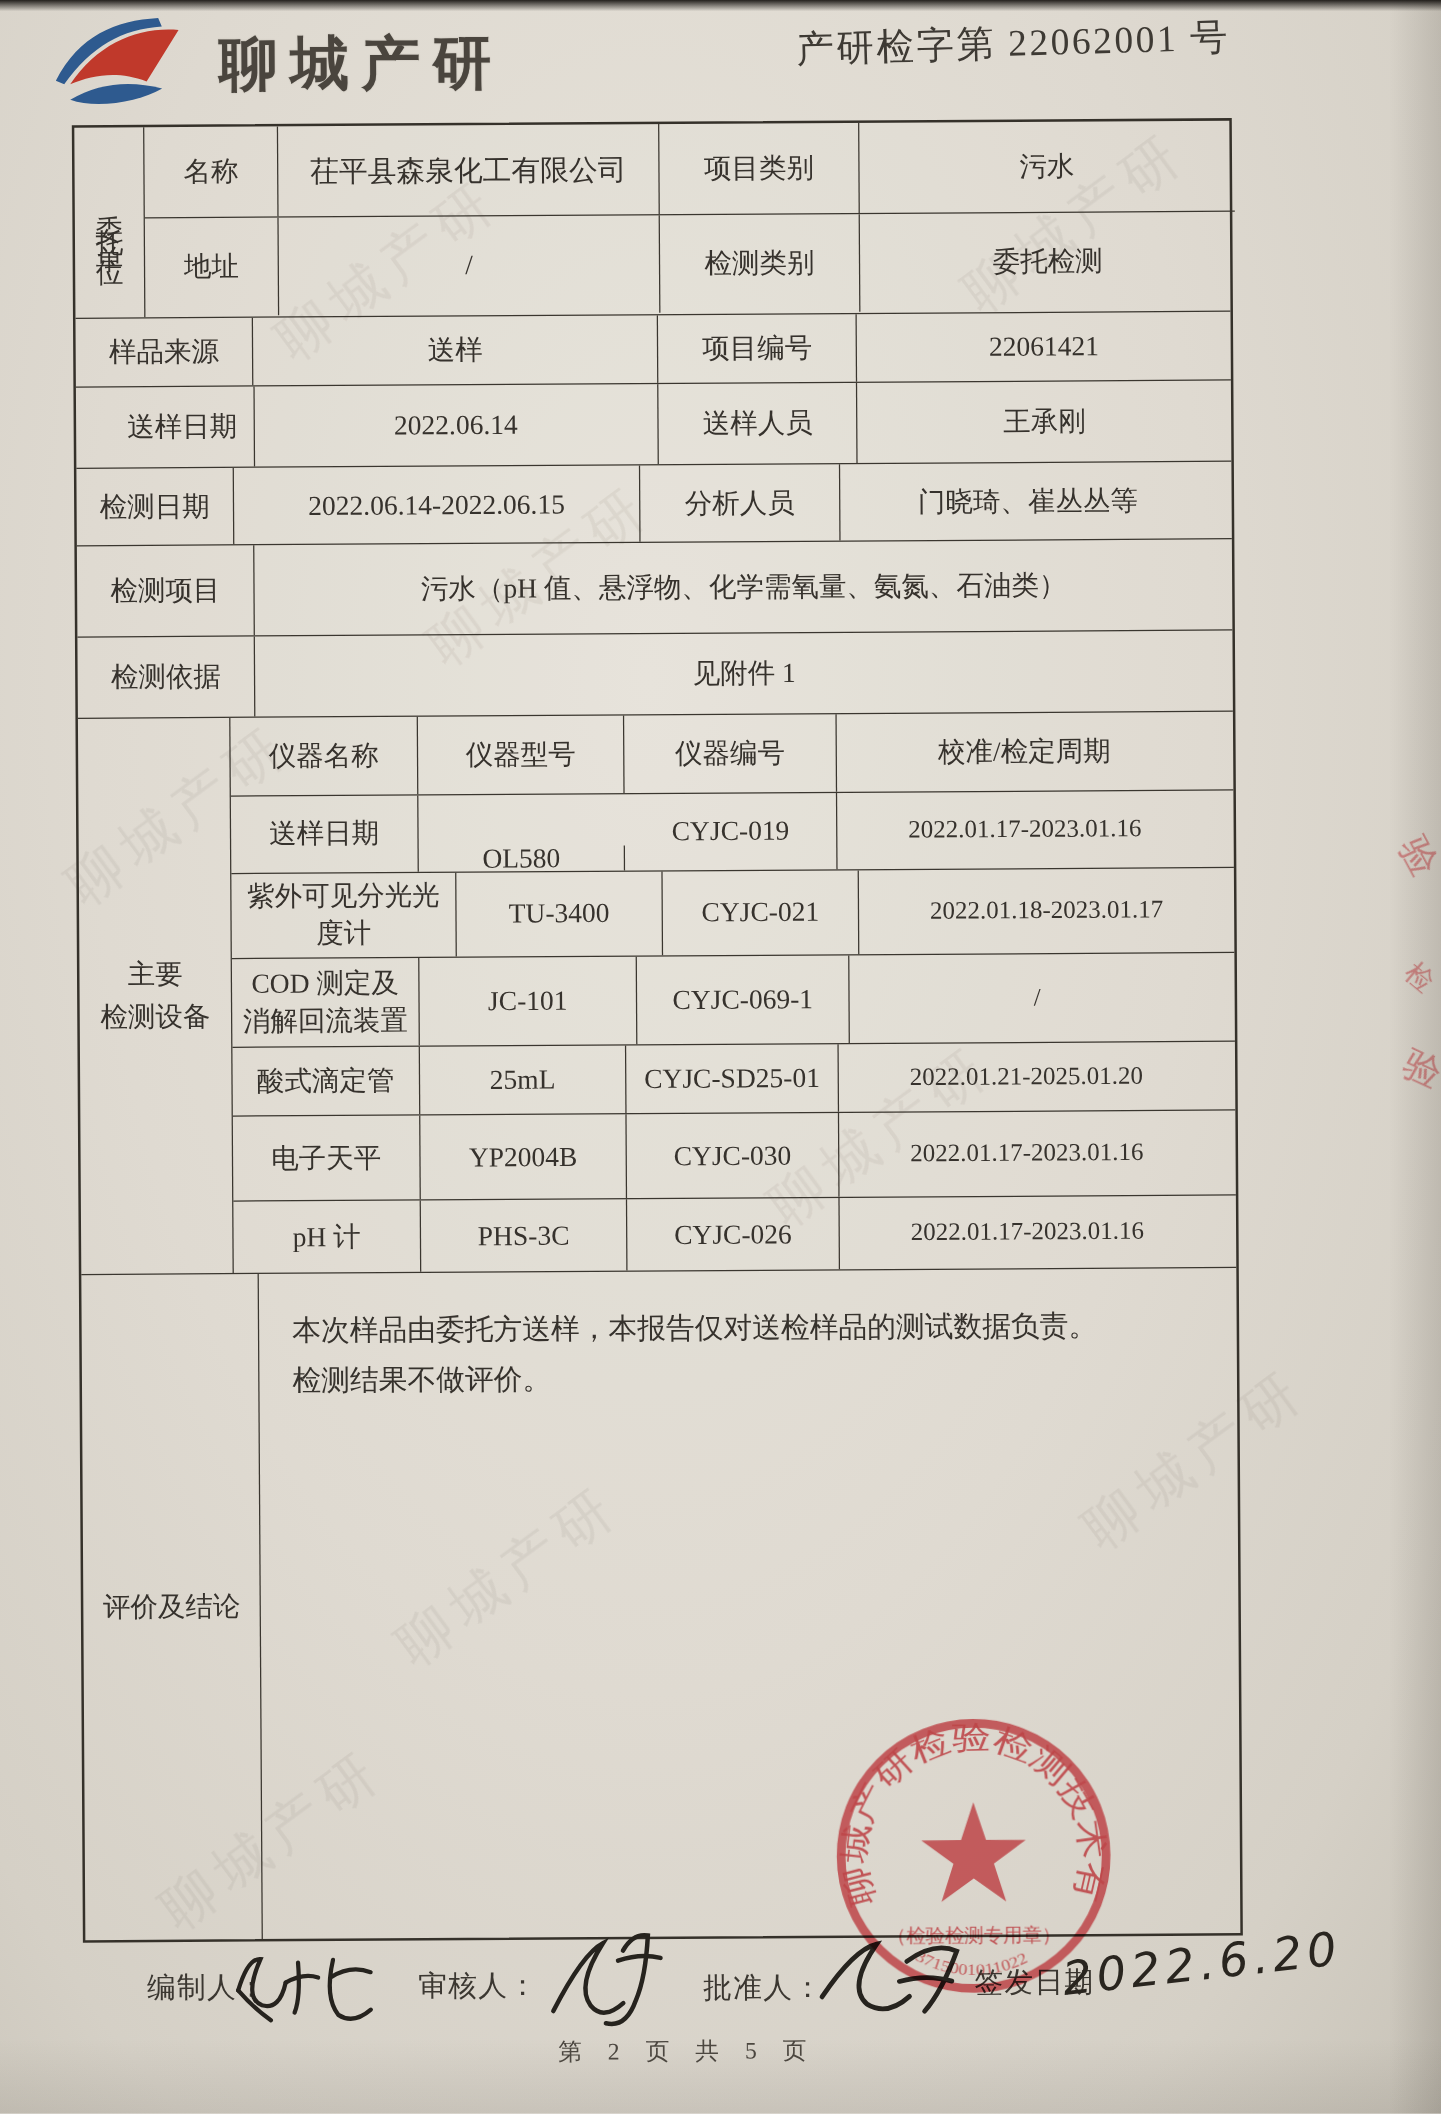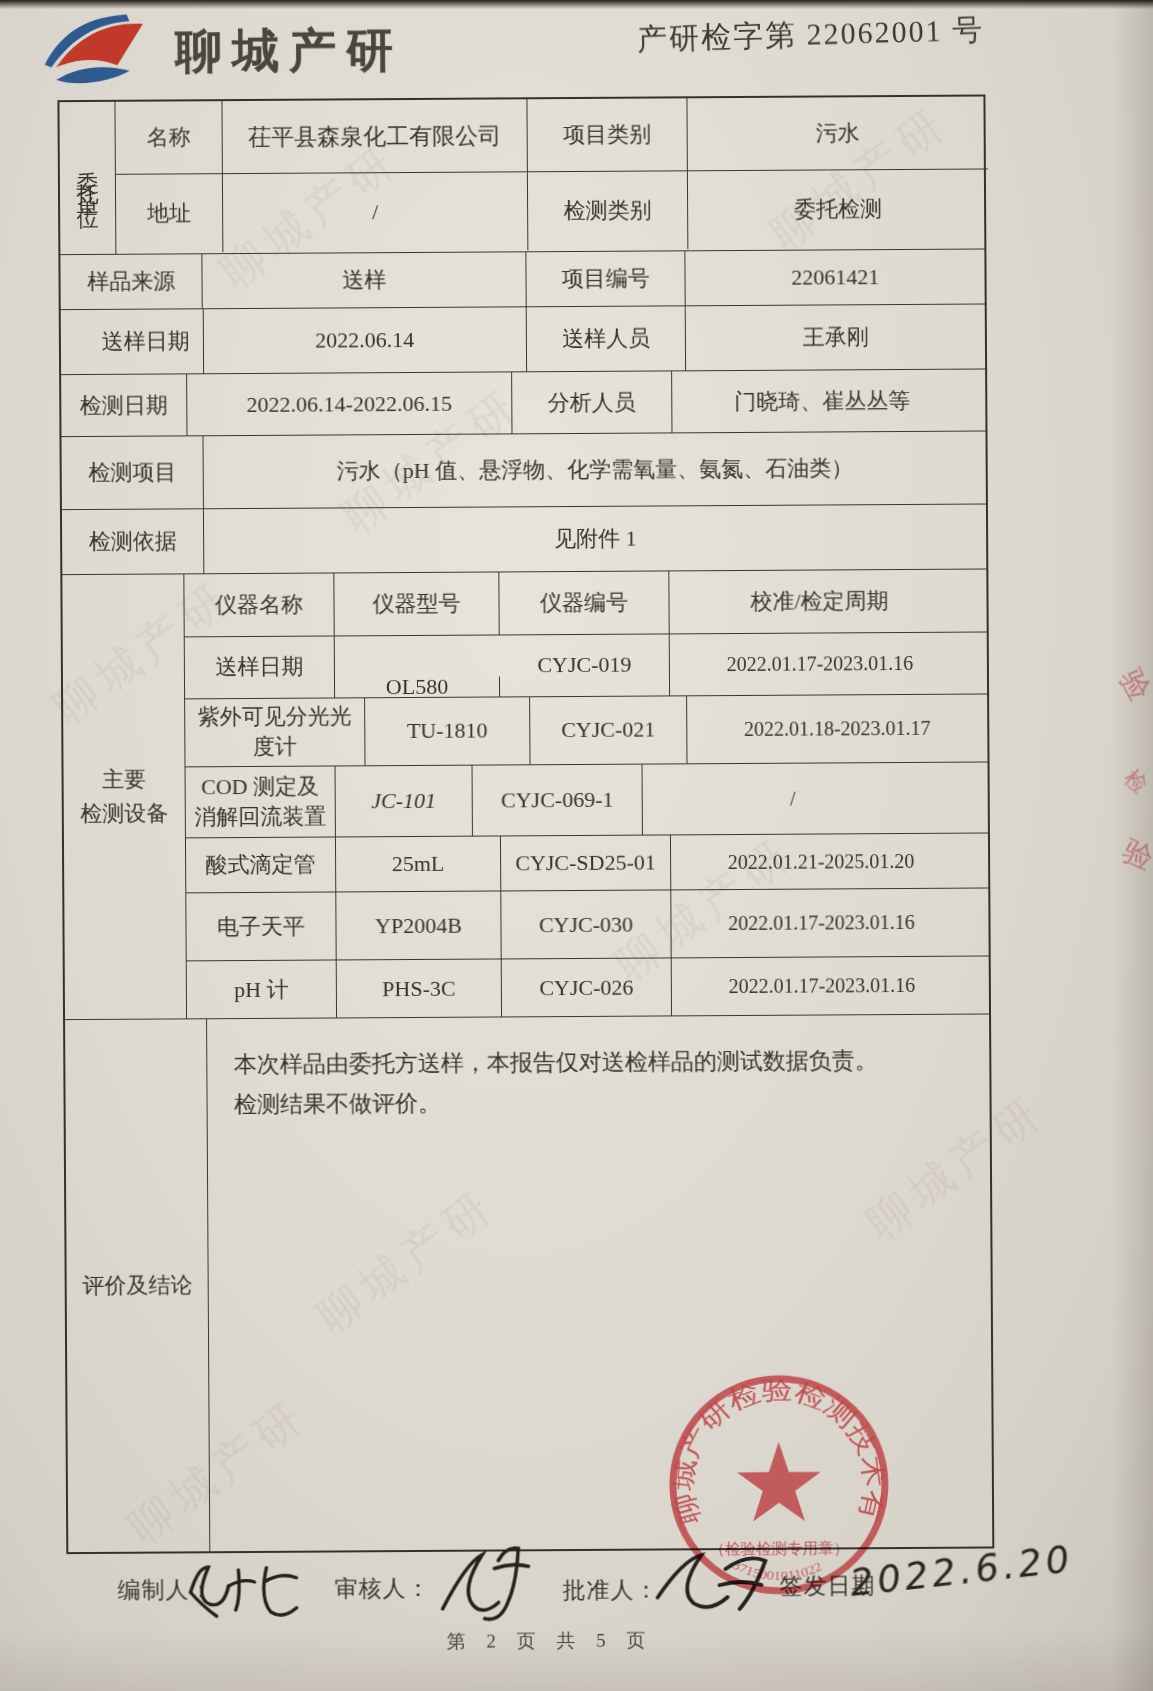--- a/index.html
+++ b/index.html
@@ -147,27 +147,27 @@
           <div class="cell last" style="width:300px;">校准/检定周期</div>
         </div>
         <div class="row" style="height:62px;">
           <div class="cell wrap-tight" style="width:150px;">送样日期</div>
           <div class="cell" style="width:165px;margin-top:41px;">OL580</div>
           <div class="cell" style="width:170px;">CYJC-019</div>
           <div class="cell last date-cell" style="width:300px;">2022.01.17-2023.01.16</div>
         </div>
         <div class="row" style="height:68px;">
           <div class="cell wrap-tight" style="width:180px;">紫外可见分光光度计</div>
-          <div class="cell" style="width:165px;">TU-1810</div>
+          <div class="cell" style="width:165px;">TU-3400</div>
           <div class="cell" style="width:157px;">CYJC-021</div>
           <div class="cell last date-cell" style="width:300px;">2022.01.18-2023.01.17</div>
         </div>
         <div class="row" style="height:72px;">
           <div class="cell wrap-tight" style="width:150px;">COD 测定及消解回流装置</div>
-          <div class="cell" style="width:137px;font-style:italic;">JC-101</div>
+          <div class="cell" style="width:174px;">JC-101</div>
           <div class="cell" style="width:170px;">CYJC-069-1</div>
           <div class="cell last date-cell" style="width:300px;">/</div>
         </div>
         <div class="row" style="height:55px;">
           <div class="cell wrap-tight" style="width:150px;">酸式滴定管</div>
           <div class="cell" style="width:165px;">25mL</div>
           <div class="cell" style="width:170px;">CYJC-SD25-01</div>
           <div class="cell last date-cell" style="width:300px;">2022.01.21-2025.01.20</div>
         </div>
         <div class="row" style="height:68px;">

